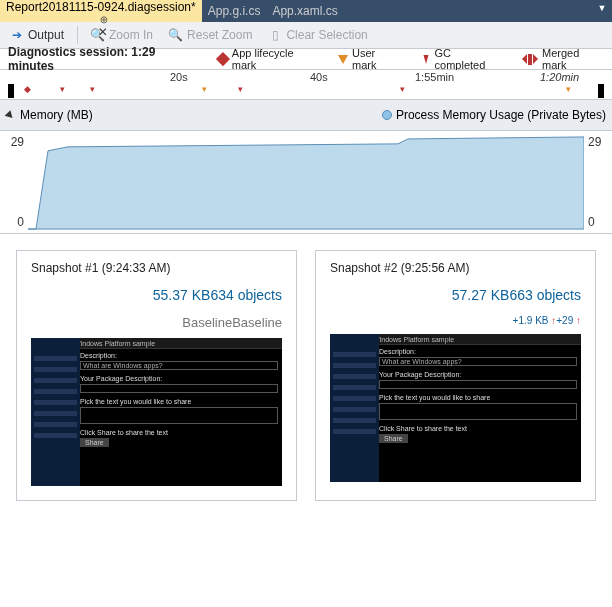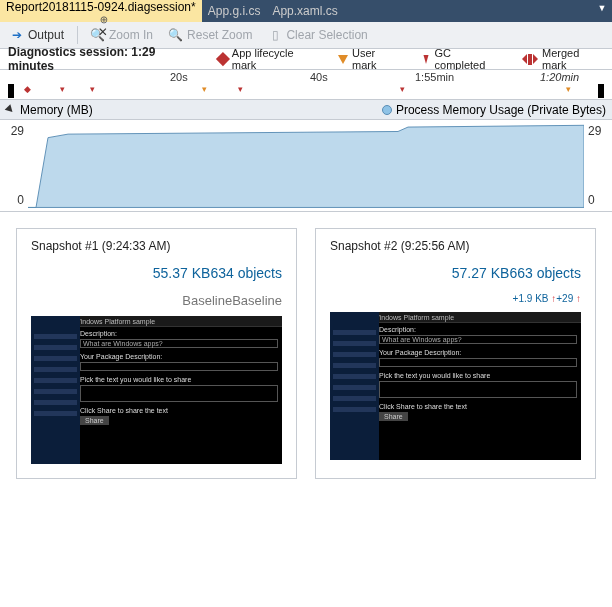--- a/index.html
+++ b/index.html
@@ -30,27 +30,27 @@
   .barmark .b{width:4px;height:11px;background:#b33;}
   .barmark .t{width:0;height:0;border-top:5px solid transparent;border-bottom:5px solid transparent;}
   
   
   .ruler { height:30px; background:#fff; border-bottom:1px solid #c6cbd2; position:relative; }
   .ruler .tick-label{position:absolute; top:1px; font-size:11px; color:#333;}
   .ruler .bigbar{position:absolute; top:14px; width:6px; height:14px; background:#000;}
   .ruler .mark{position:absolute; top:14px; font-size:9px;}
   
   
-  .mem-header{height:20px; background:#e9edf2; border-bottom:1px solid #c6cbd2; display:flex; align-items:center; justify-content:space-between; padding:0 6px;}
+  .mem-header{height:31px; background:#e9edf2; border-bottom:1px solid #c6cbd2; display:flex; align-items:center; justify-content:space-between; padding:0 6px;}
   .mem-header .left{display:flex;align-items:center;gap:4px;}
   .dot{width:10px;height:10px;border-radius:50%;background:#8fc3e6;border:1px solid #5a8db5;}
   .tri-collapse{display:inline-block;width:0;height:0;border-left:4px solid transparent;border-right:4px solid transparent;border-top:7px solid #333;transform:rotate(0);margin-right:2px;}
   
   
-  .chart{height:92px; background:#fff; border-bottom:1px solid #c6cbd2; display:flex;}
+  .chart{height:103px; background:#fff; border-bottom:1px solid #c6cbd2; display:flex;}
   .y-axis{width:28px; display:flex;flex-direction:column;justify-content:space-between;align-items:flex-end;padding:4px 4px 4px 0;color:#333;}
   .plot{flex:1;position:relative;}
   .plot svg{width:100%;height:100%;}
   .y-axis-r{width:28px; display:flex;flex-direction:column;justify-content:space-between;align-items:flex-start;padding:4px 0 4px 4px;color:#333;}
   
   
   .snap-area{padding:16px; background:#fff; display:flex; gap:18px;}
   .snap-card{flex:1; border:1px solid #c6cbd2; padding:10px 14px 14px 14px; display:flex;flex-direction:column;}
   .snap-title{color:#222; font-size:12px;}
   .snap-row{display:flex;justify-content:flex-end;margin-top:12px;}

